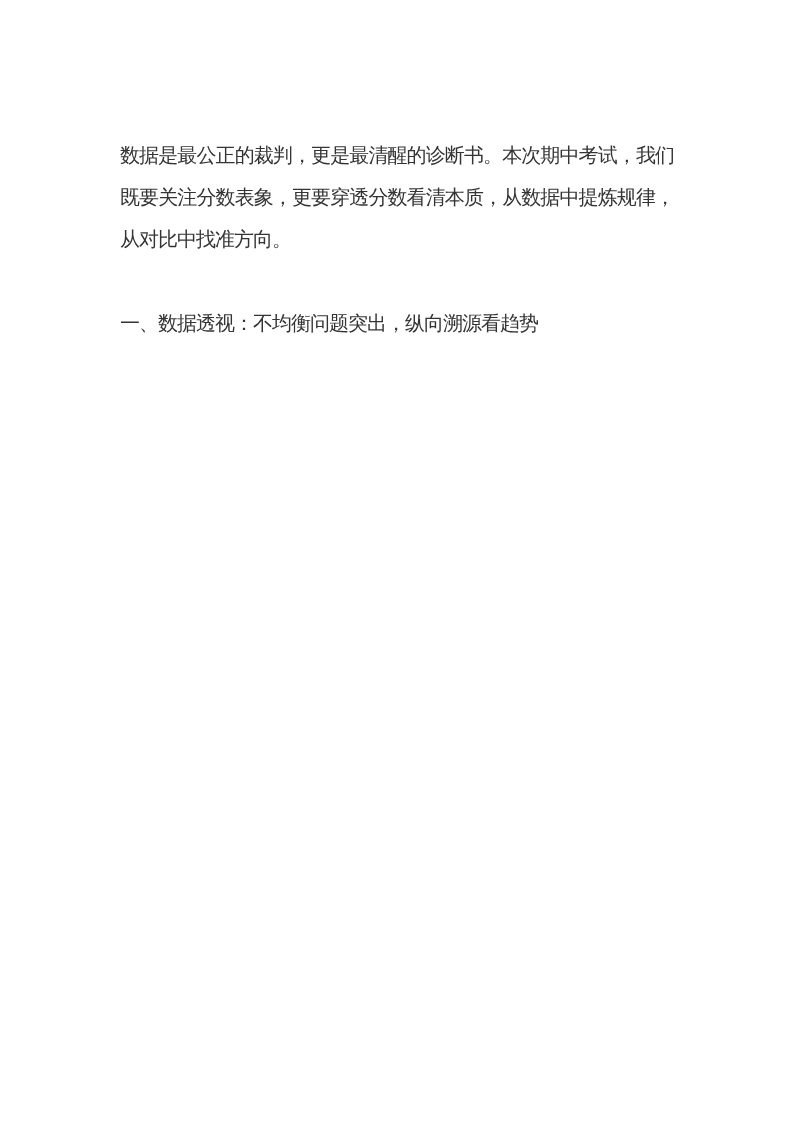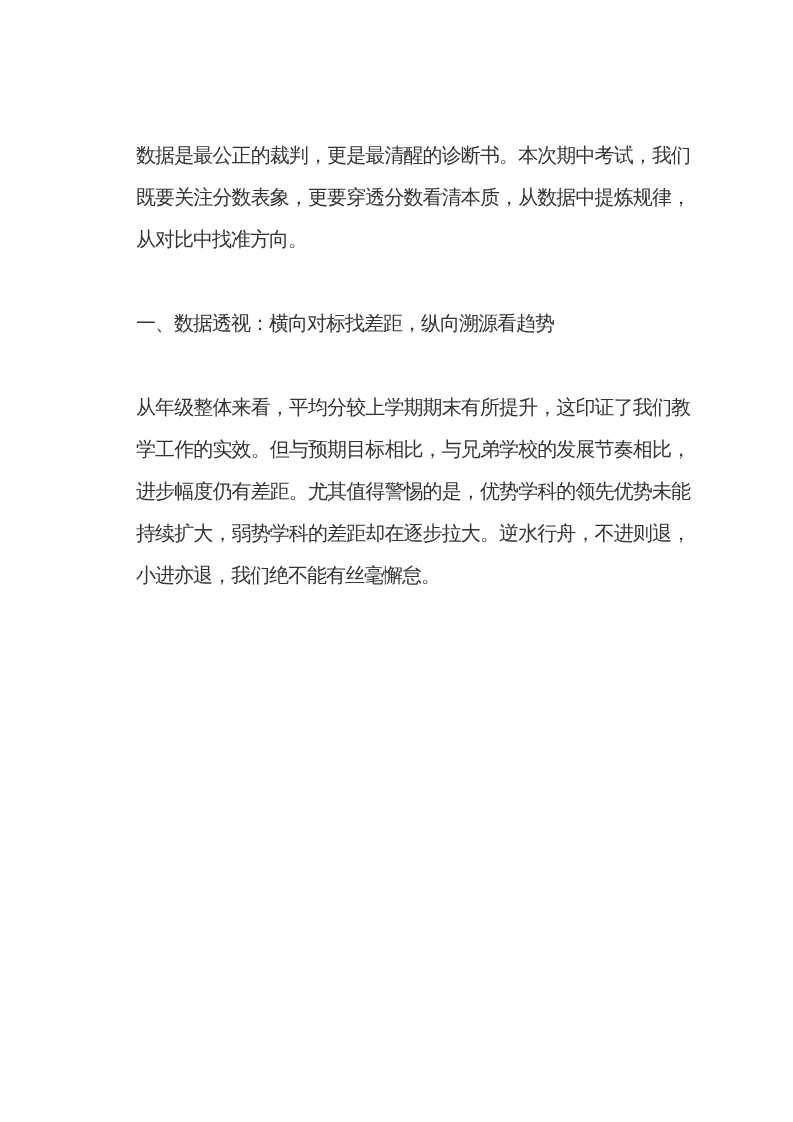--- a/index.html
+++ b/index.html
@@ -11,21 +11,21 @@
     position: relative;
     width: 793px;
     height: 1122px;
     background: #ffffff;
     overflow: hidden;
     font-family: "Liberation Serif", "DejaVu Serif", serif;
   }
   .content {
     position: absolute;
     top: 134px;
-    left: 136px;
+    left: 120px;
     width: 554px;
   }
   .content p,
   .content h1,
   .content h2 {
     margin: 0 0 42px 0;
     padding: 0;
     font-size: 20px;
     line-height: 42px;
     font-weight: normal;
@@ -39,20 +39,19 @@
     text-align: left;
   }
 </style>
 </head>
 <body>
 
 <div class="page">
   <div class="content">
     <p>数据是最公正的裁判，更是最清醒的诊断书。本次期中考试，我们既要关注分数表象，更要穿透分数看清本质，从数据中提炼规律，从对比中找准方向。</p>
 
-    <h1>一、数据透视：横向对标找差距，纵向溯源看趋势</h1>
+    <h1>一、数据透视：不均衡问题突出，纵向溯源看趋势</h1>
 
 
-    <p>从年级整体来看，平均分较上学期期末有所提升，这印证了我们教学工作的实效。但与预期目标相比，与兄弟学校的发展节奏相比，进步幅度仍有差距。尤其值得警惕的是，优势学科的领先优势未能持续扩大，弱势学科的差距却在逐步拉大。逆水行舟，不进则退，小进亦退，我们绝不能有丝毫懈怠。</p>
 
 
   </div>
 </div>
 
 </body></html>

